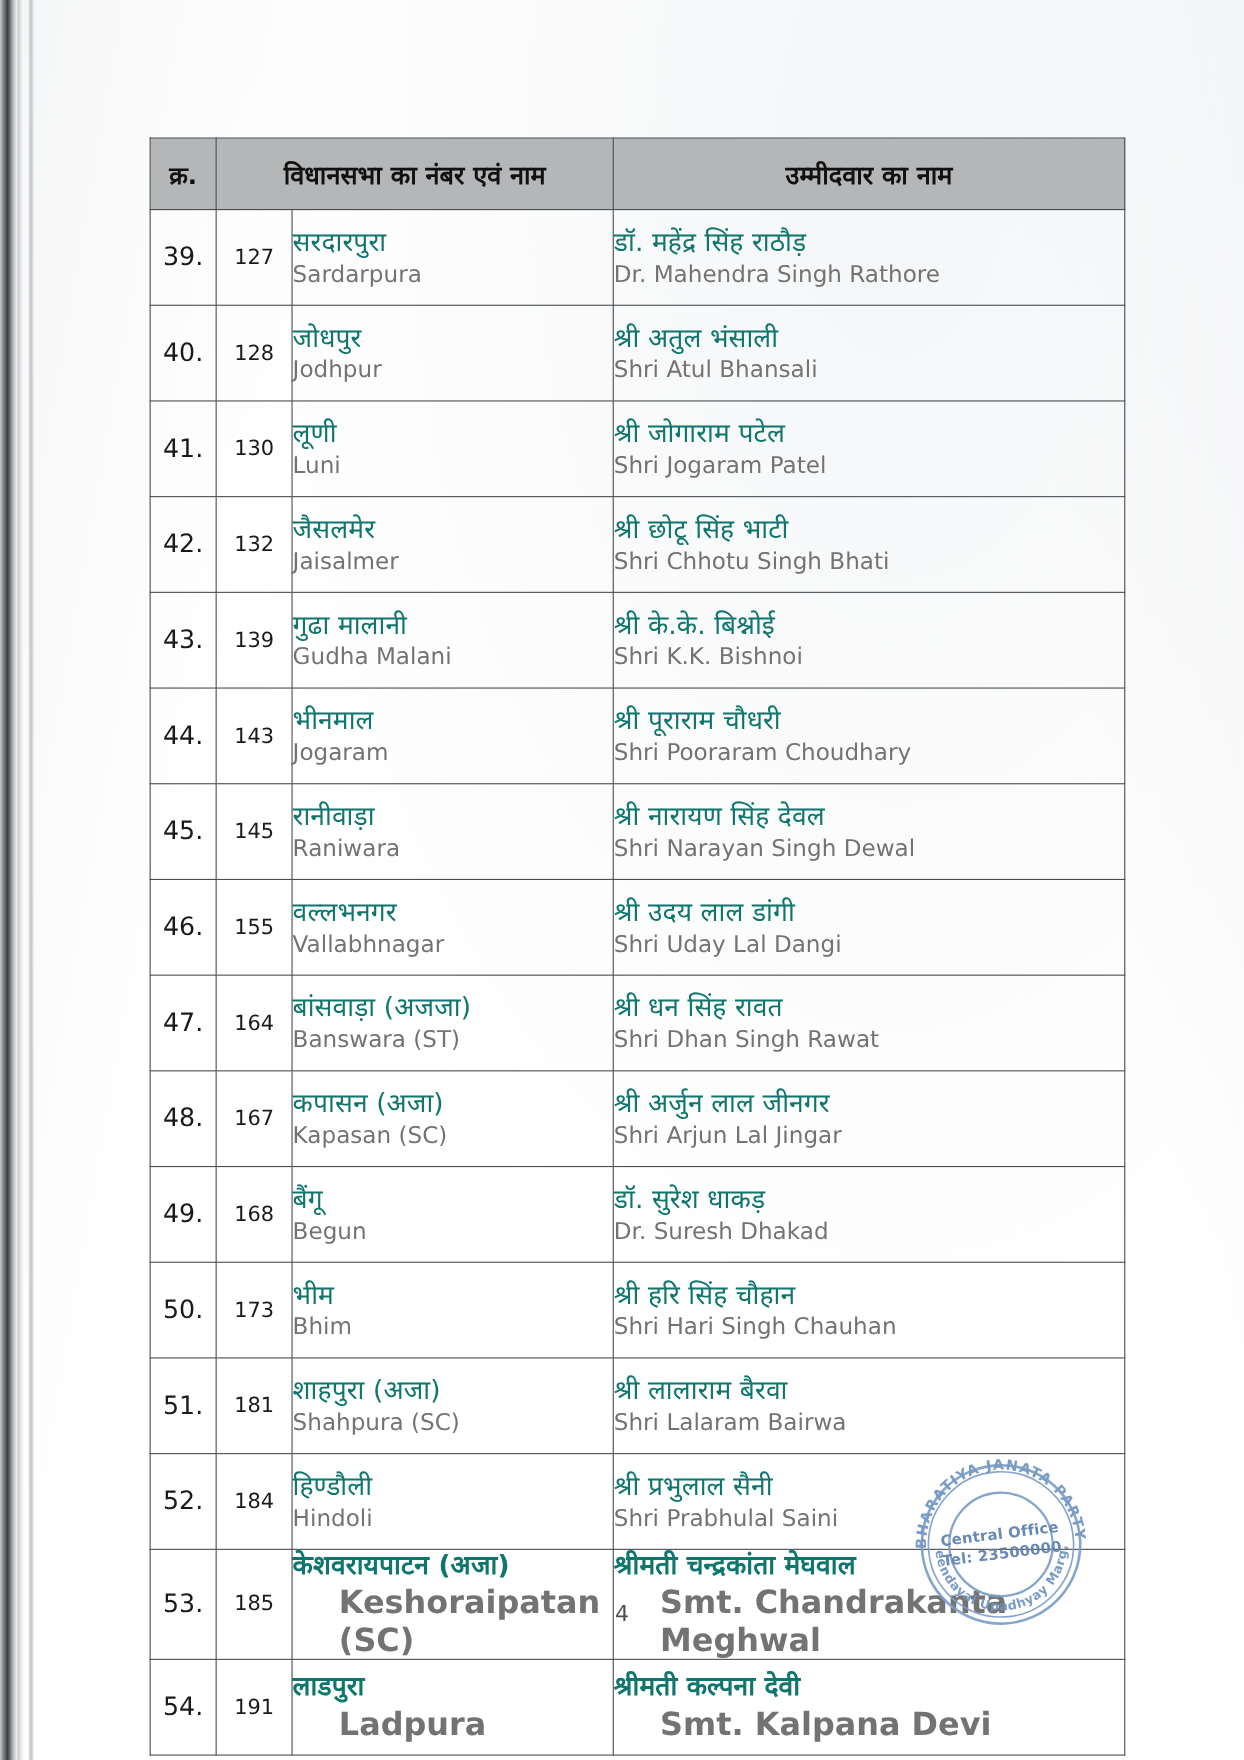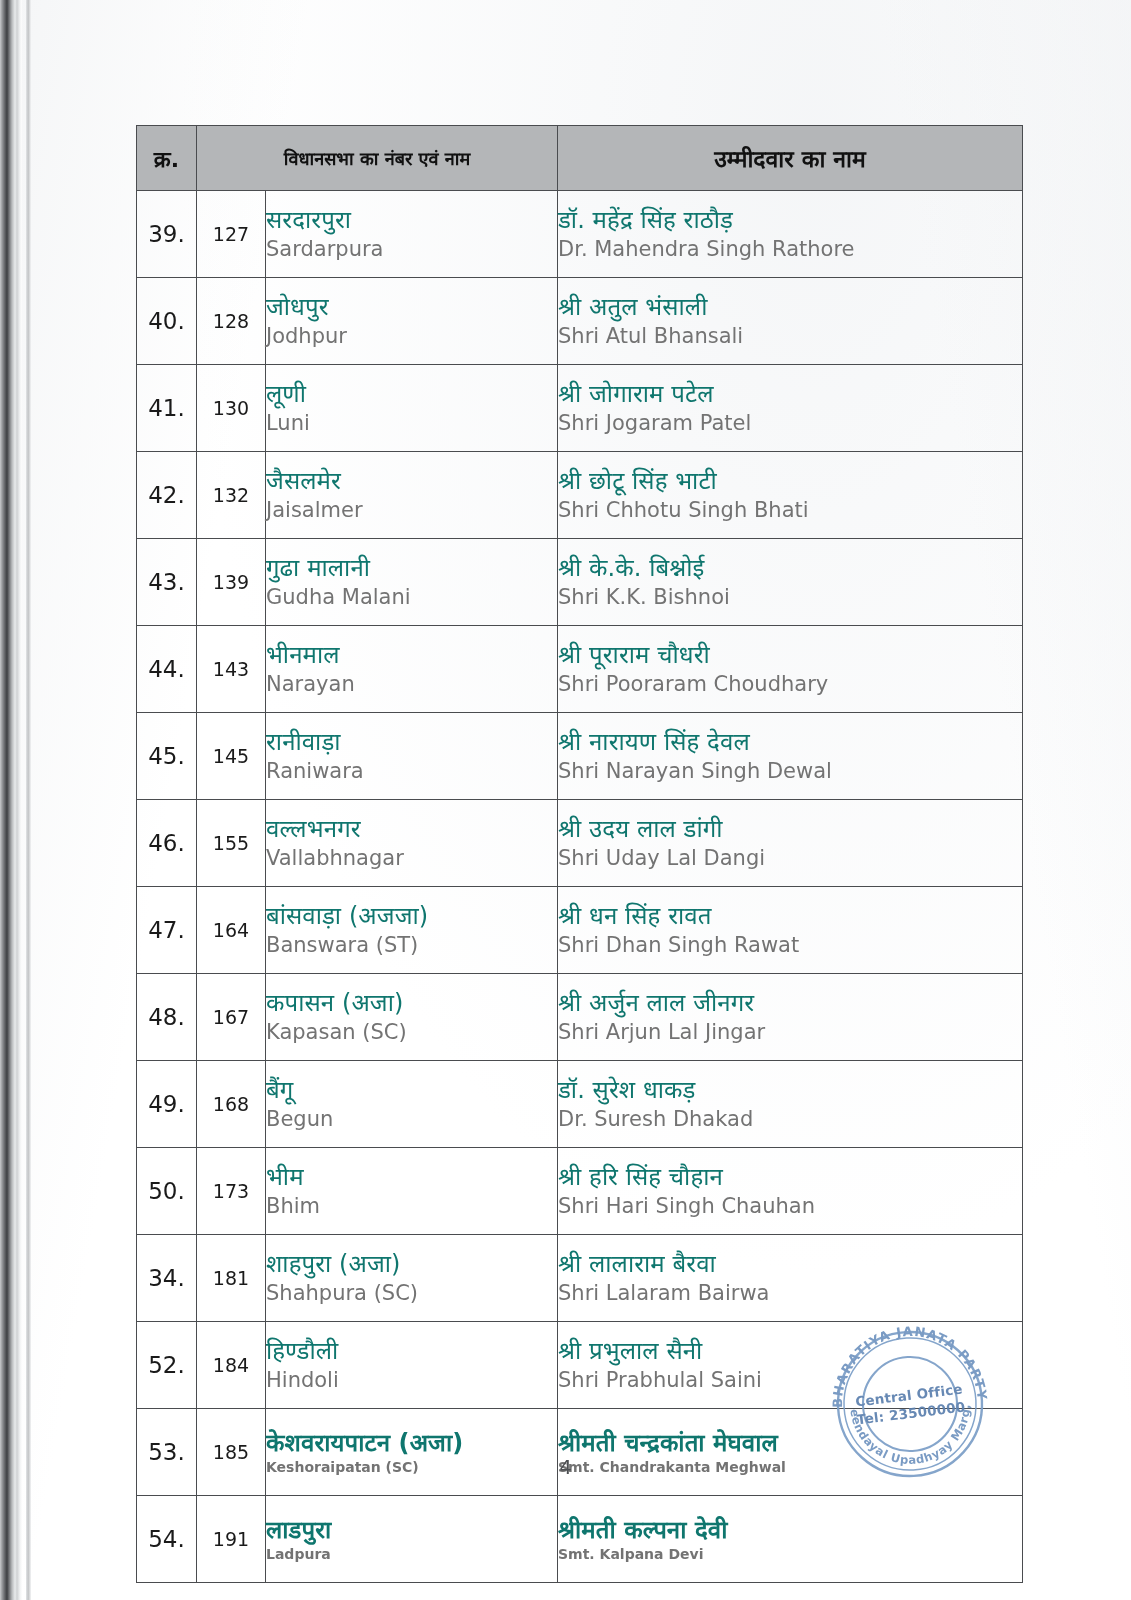--- a/index.html
+++ b/index.html
@@ -62,21 +62,21 @@
     vertical-align: middle;
   }
   thead th {
     background: #b4b6b8;
     height: 64px;
     text-align: center;
     font-weight: bold;
     color: #111;
   }
   .th-sr   { font-size: 22px; }
-  .th-ac   { font-size: 18px; margin-left: 44px; }
+  .th-ac   { font-size: 23px; margin-left: 44px; }
   .th-cand { font-size: 23px; }
 
   col.c-sr   { width: 60px; }
   col.c-num  { width: 69px; }
   col.c-name { width: 292px; }
   col.c-cand { width: 465px; }
 
   tbody tr { height: 87px; }
   td.sr {
     text-align: center;
@@ -99,21 +99,21 @@
     letter-spacing: 0.1px;
   }
   .en {
     display: block;
     font-size: 21px;
     color: #737373;
     margin-top: 2px;
   }
   tr.bold .hi, tr.bold .en { font-weight: bold; }
   tr.bold .hi { font-size: 24px; }
-  tr.bold .en { font-size: 14px; }
+  tr.bold .en { font-size: 29px; margin-left: 42px; }
 
   
   .page-number {
     position: absolute;
     left: 0;
     right: 0;
     top: 1455px;
     text-align: center;
     font-size: 20px;
     color: #4d4f52;
@@ -233,21 +233,21 @@
           <td class="cand">
             <span class="hi">श्री के.के. बिश्नोई</span>
             <span class="en">Shri K.K. Bishnoi</span>
           </td>
         </tr>
         <tr>
           <td class="sr">44.</td>
           <td class="num">143</td>
           <td class="name">
             <span class="hi">भीनमाल</span>
-            <span class="en">Narayan</span>
+            <span class="en">Jogaram</span>
           </td>
           <td class="cand">
             <span class="hi">श्री पूराराम चौधरी</span>
             <span class="en">Shri Pooraram Choudhary</span>
           </td>
         </tr>
         <tr>
           <td class="sr">45.</td>
           <td class="num">145</td>
           <td class="name">
@@ -313,21 +313,21 @@
           <td class="name">
             <span class="hi">भीम</span>
             <span class="en">Bhim</span>
           </td>
           <td class="cand">
             <span class="hi">श्री हरि सिंह चौहान</span>
             <span class="en">Shri Hari Singh Chauhan</span>
           </td>
         </tr>
         <tr>
-          <td class="sr">34.</td>
+          <td class="sr">51.</td>
           <td class="num">181</td>
           <td class="name">
             <span class="hi">शाहपुरा (अजा)</span>
             <span class="en">Shahpura (SC)</span>
           </td>
           <td class="cand">
             <span class="hi">श्री लालाराम बैरवा</span>
             <span class="en">Shri Lalaram Bairwa</span>
           </td>
         </tr>

